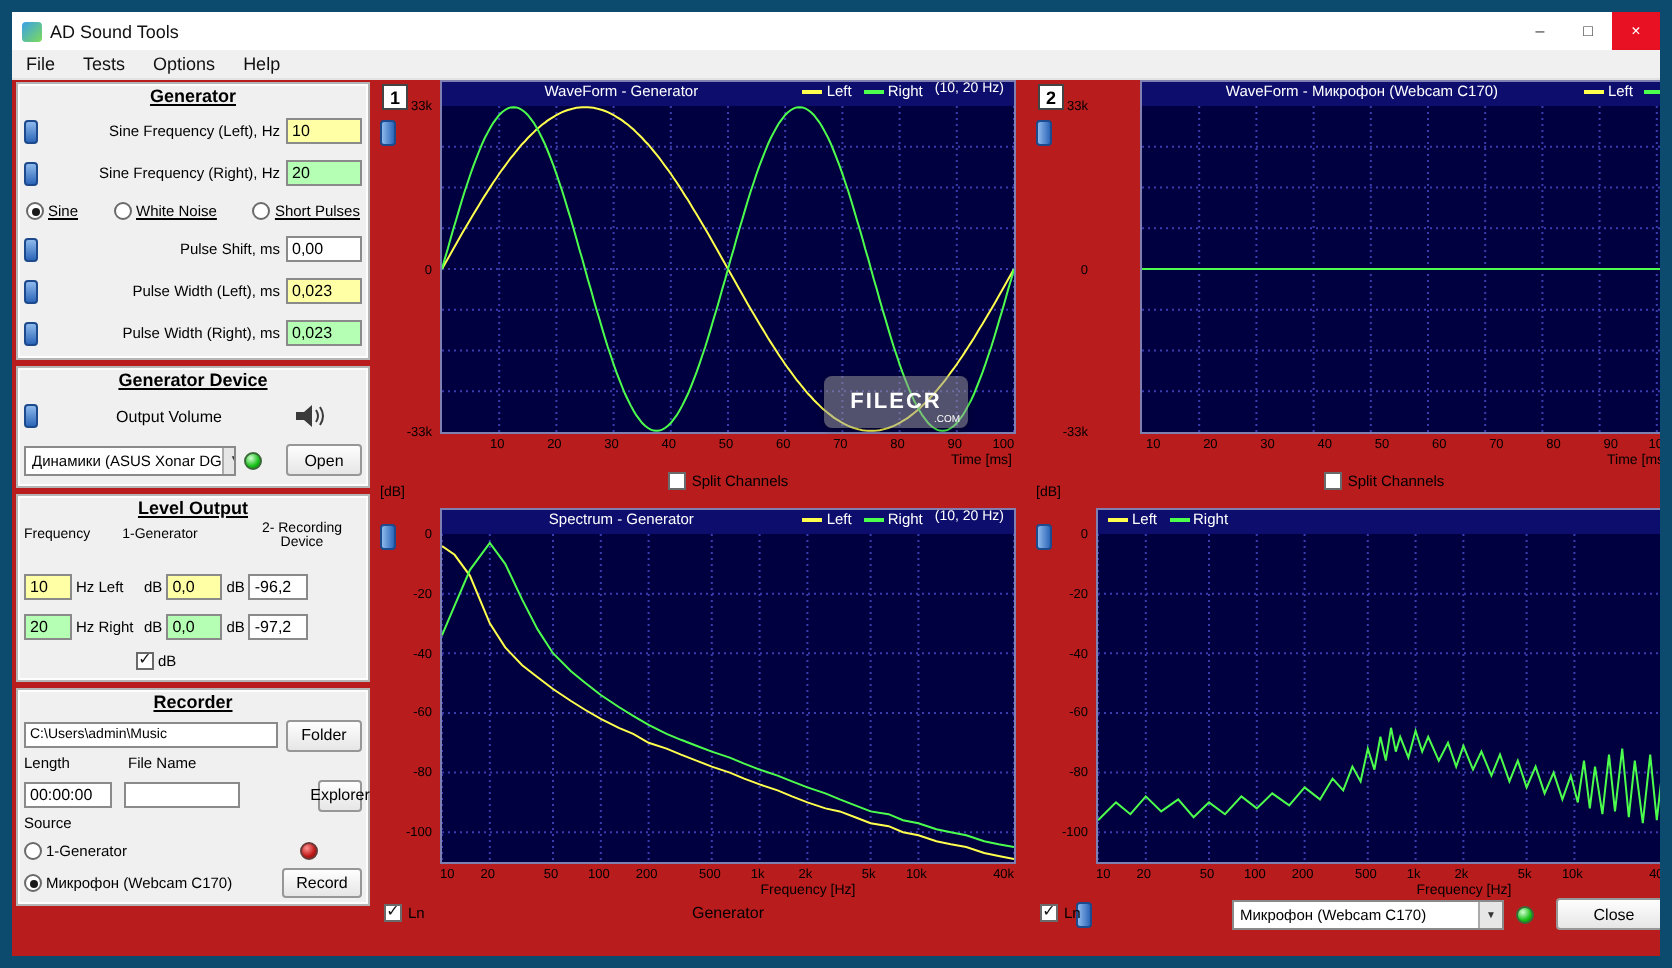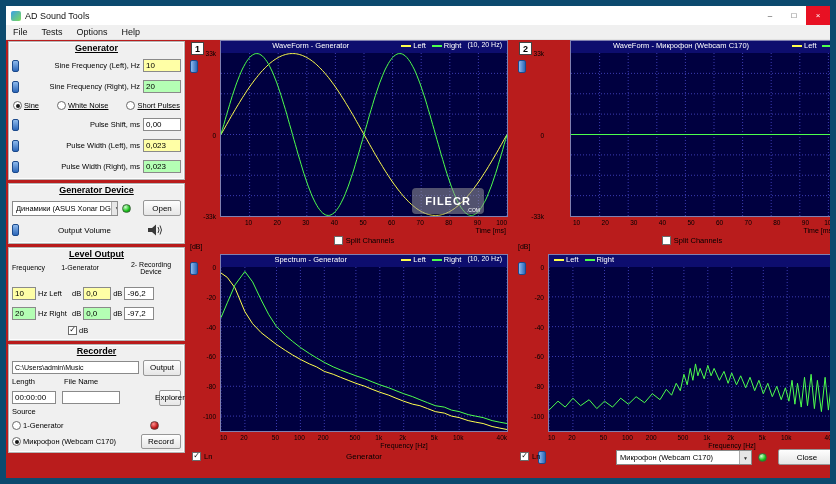--- a/index.html
+++ b/index.html
@@ -151,36 +151,36 @@
       <div class="srow">
         <span class="thumbh"></span>
         <span class="lbl">Pulse Width (Right), ms</span>
         <input class="vin g w38" value="0,023" style="">
       </div>
     </div>
 
     <div class="group">
       <div class="gtitle">Generator Device</div>
       <div class="srow h22">
-        <div class="combo" style="width:106px">
-          <span>Динамики (ASUS Xonar DG</span>
-          <span class="arr">▼</span>
-        </div>
-        <span class="led" style="margin-left:4px"></span>
-        <div class="btn" style="width:38px;height:16px;margin-left:auto">Open</div>
-      </div>
-      <div class="srow h22">
         <span class="thumbh"></span>
         <span style="flex:1;text-align:center;font-size:8px">Output Volume</span>
         <svg width="15" height="12" viewBox="0 0 15 12" style="margin-right:18px">
           <polygon points="0,4 4,4 8,0.5 8,11.5 4,8 0,8" fill="#3a3a3a"></polygon>
           <path d="M10 3 Q12 6 10 9" stroke="#3a3a3a" fill="none" stroke-width="1"></path>
           <path d="M12 1.5 Q15 6 12 10.5" stroke="#3a3a3a" fill="none" stroke-width="1"></path>
         </svg>
       </div>
+      <div class="srow h22">
+        <div class="combo" style="width:106px">
+          <span>Динамики (ASUS Xonar DG</span>
+          <span class="arr">▼</span>
+        </div>
+        <span class="led" style="margin-left:4px"></span>
+        <div class="btn" style="width:38px;height:16px;margin-left:auto">Open</div>
+      </div>
     </div>
 
     <div class="group">
       <div class="gtitle">Level Output</div>
       <div class="lmhead">
         <span class="lmh1">Frequency</span>
         <span class="lmh2">1-Generator</span>
         <span class="lmh3">2- Recording Device</span>
       </div>
       <div class="lmrow">
@@ -202,21 +202,21 @@
       <div class="srow h15" style="padding-left:56px">
         <span class="cbox on"></span>
         <span class="rlbl">dB</span>
       </div>
     </div>
 
     <div class="group">
       <div class="gtitle">Recorder</div>
       <div class="srow h19">
         <input class="vin w" style="flex: 1 1 0%; font-size: 7px;" value="C:\Users\admin\Music">
-        <div class="btn" style="width:38px;height:16px;margin-left:4px">Output</div>
+        <div class="btn" style="width:38px;height:16px;margin-left:4px">Folder</div>
       </div>
       <div class="lblrow">
         <span style="width:52px">Length</span>
         <span>File Name</span>
       </div>
       <div class="srow h19">
         <input class="vin w" style="width: 44px;" value="00:00:00">
         <input class="vin w" style="width: 58px; margin-left: 6px;" value="">
         <div class="btn" style="width:22px;height:16px;margin-left:auto">Explorer</div>
       </div>

